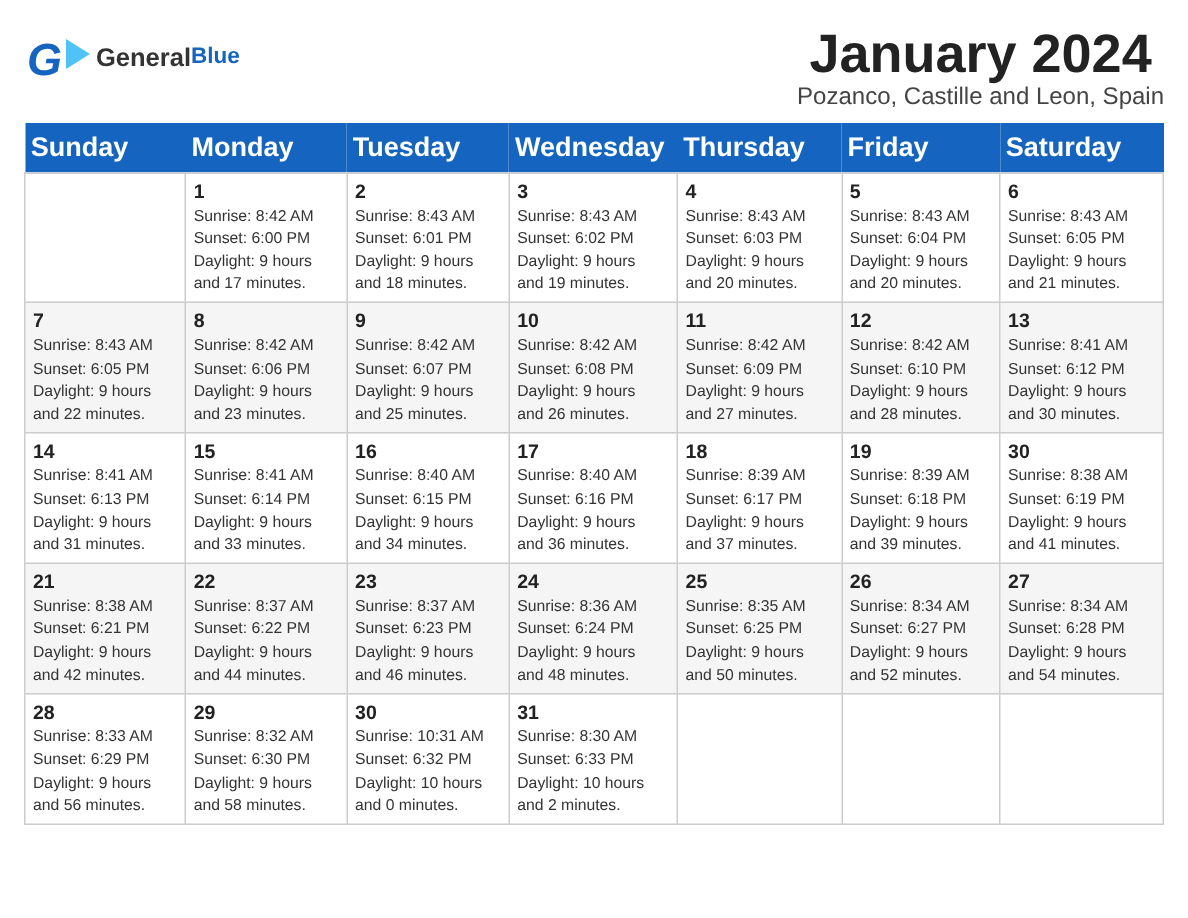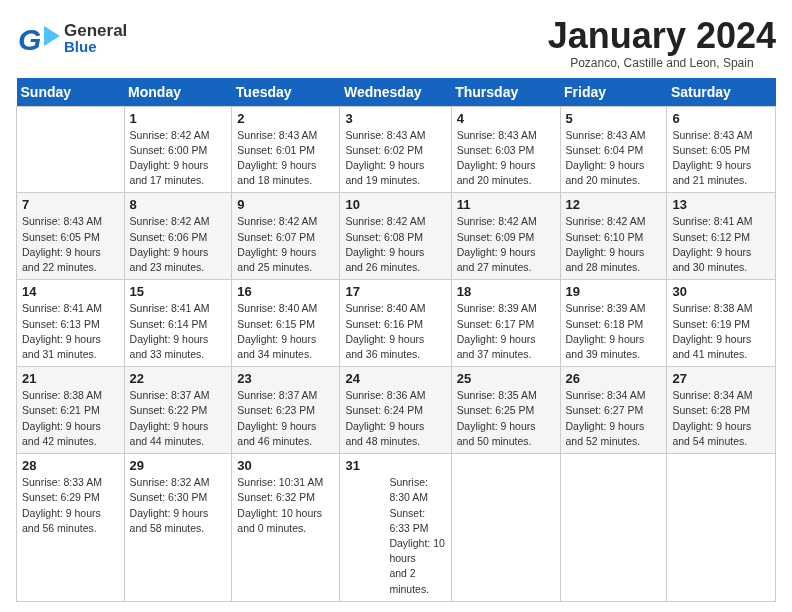--- a/index.html
+++ b/index.html
@@ -19,34 +19,34 @@
     .title-block {
       text-align: center;
     }
     .month-title {
       font-size: 36px;
       font-weight: bold;
       color: #222;
       line-height: 1.1;
     }
     .location-title {
-      font-size: 12px;
+      font-size: 16px;
       color: #444;
     }
     table {
       width: 100%;
       border-collapse: collapse;
       font-size: 11px;
     }
     thead tr th {
       background-color: #1565C0;
       color: #fff;
       padding: 6px 4px;
       text-align: left;
-      font-size: 14px;
+      font-size: 18px;
       font-weight: bold;
     }
     tbody tr td {
       border: 1px solid #ccc;
       vertical-align: top;
       padding: 4px 5px;
       min-height: 70px;
       width: 113px;
     }
     .day-num {
@@ -68,21 +68,21 @@
     tr:nth-child(even) td { background: #f5f5f5; }
 
     
     .logo-wrapper {
       display: flex;
       align-items: center;
       gap: 4px;
     }
     .logo-label {
       display: flex;
-      flex-direction: column;
+      flex-direction: row;
       line-height: 1;
     }
     .logo-general {
       font-size: 17px;
       font-weight: bold;
       color: #333;
     }
     .logo-blue-word {
       font-size: 15px;
       font-weight: bold;
@@ -338,21 +338,21 @@
         </td>
         <td>
           <span class="day-num">30</span>
           <div class="day-info" style="white-space: pre-line;">Sunrise: 10:31 AM
 Sunset: 6:32 PM
 Daylight: 10 hours
 and 0 minutes.</div>
         </td>
         <td>
           <span class="day-num">31</span>
-          <div class="day-info" style="white-space: pre-line; margin-left: 44px;">Sunrise: 8:30 AM
+          <div class="day-info" style="white-space: pre-line;">Sunrise: 8:30 AM
 Sunset: 6:33 PM
 Daylight: 10 hours
 and 2 minutes.</div>
         </td>
         <td class="empty-cell"></td>
         <td class="empty-cell"></td>
         <td class="empty-cell"></td>
       </tr>
     </tbody>
 </table>

